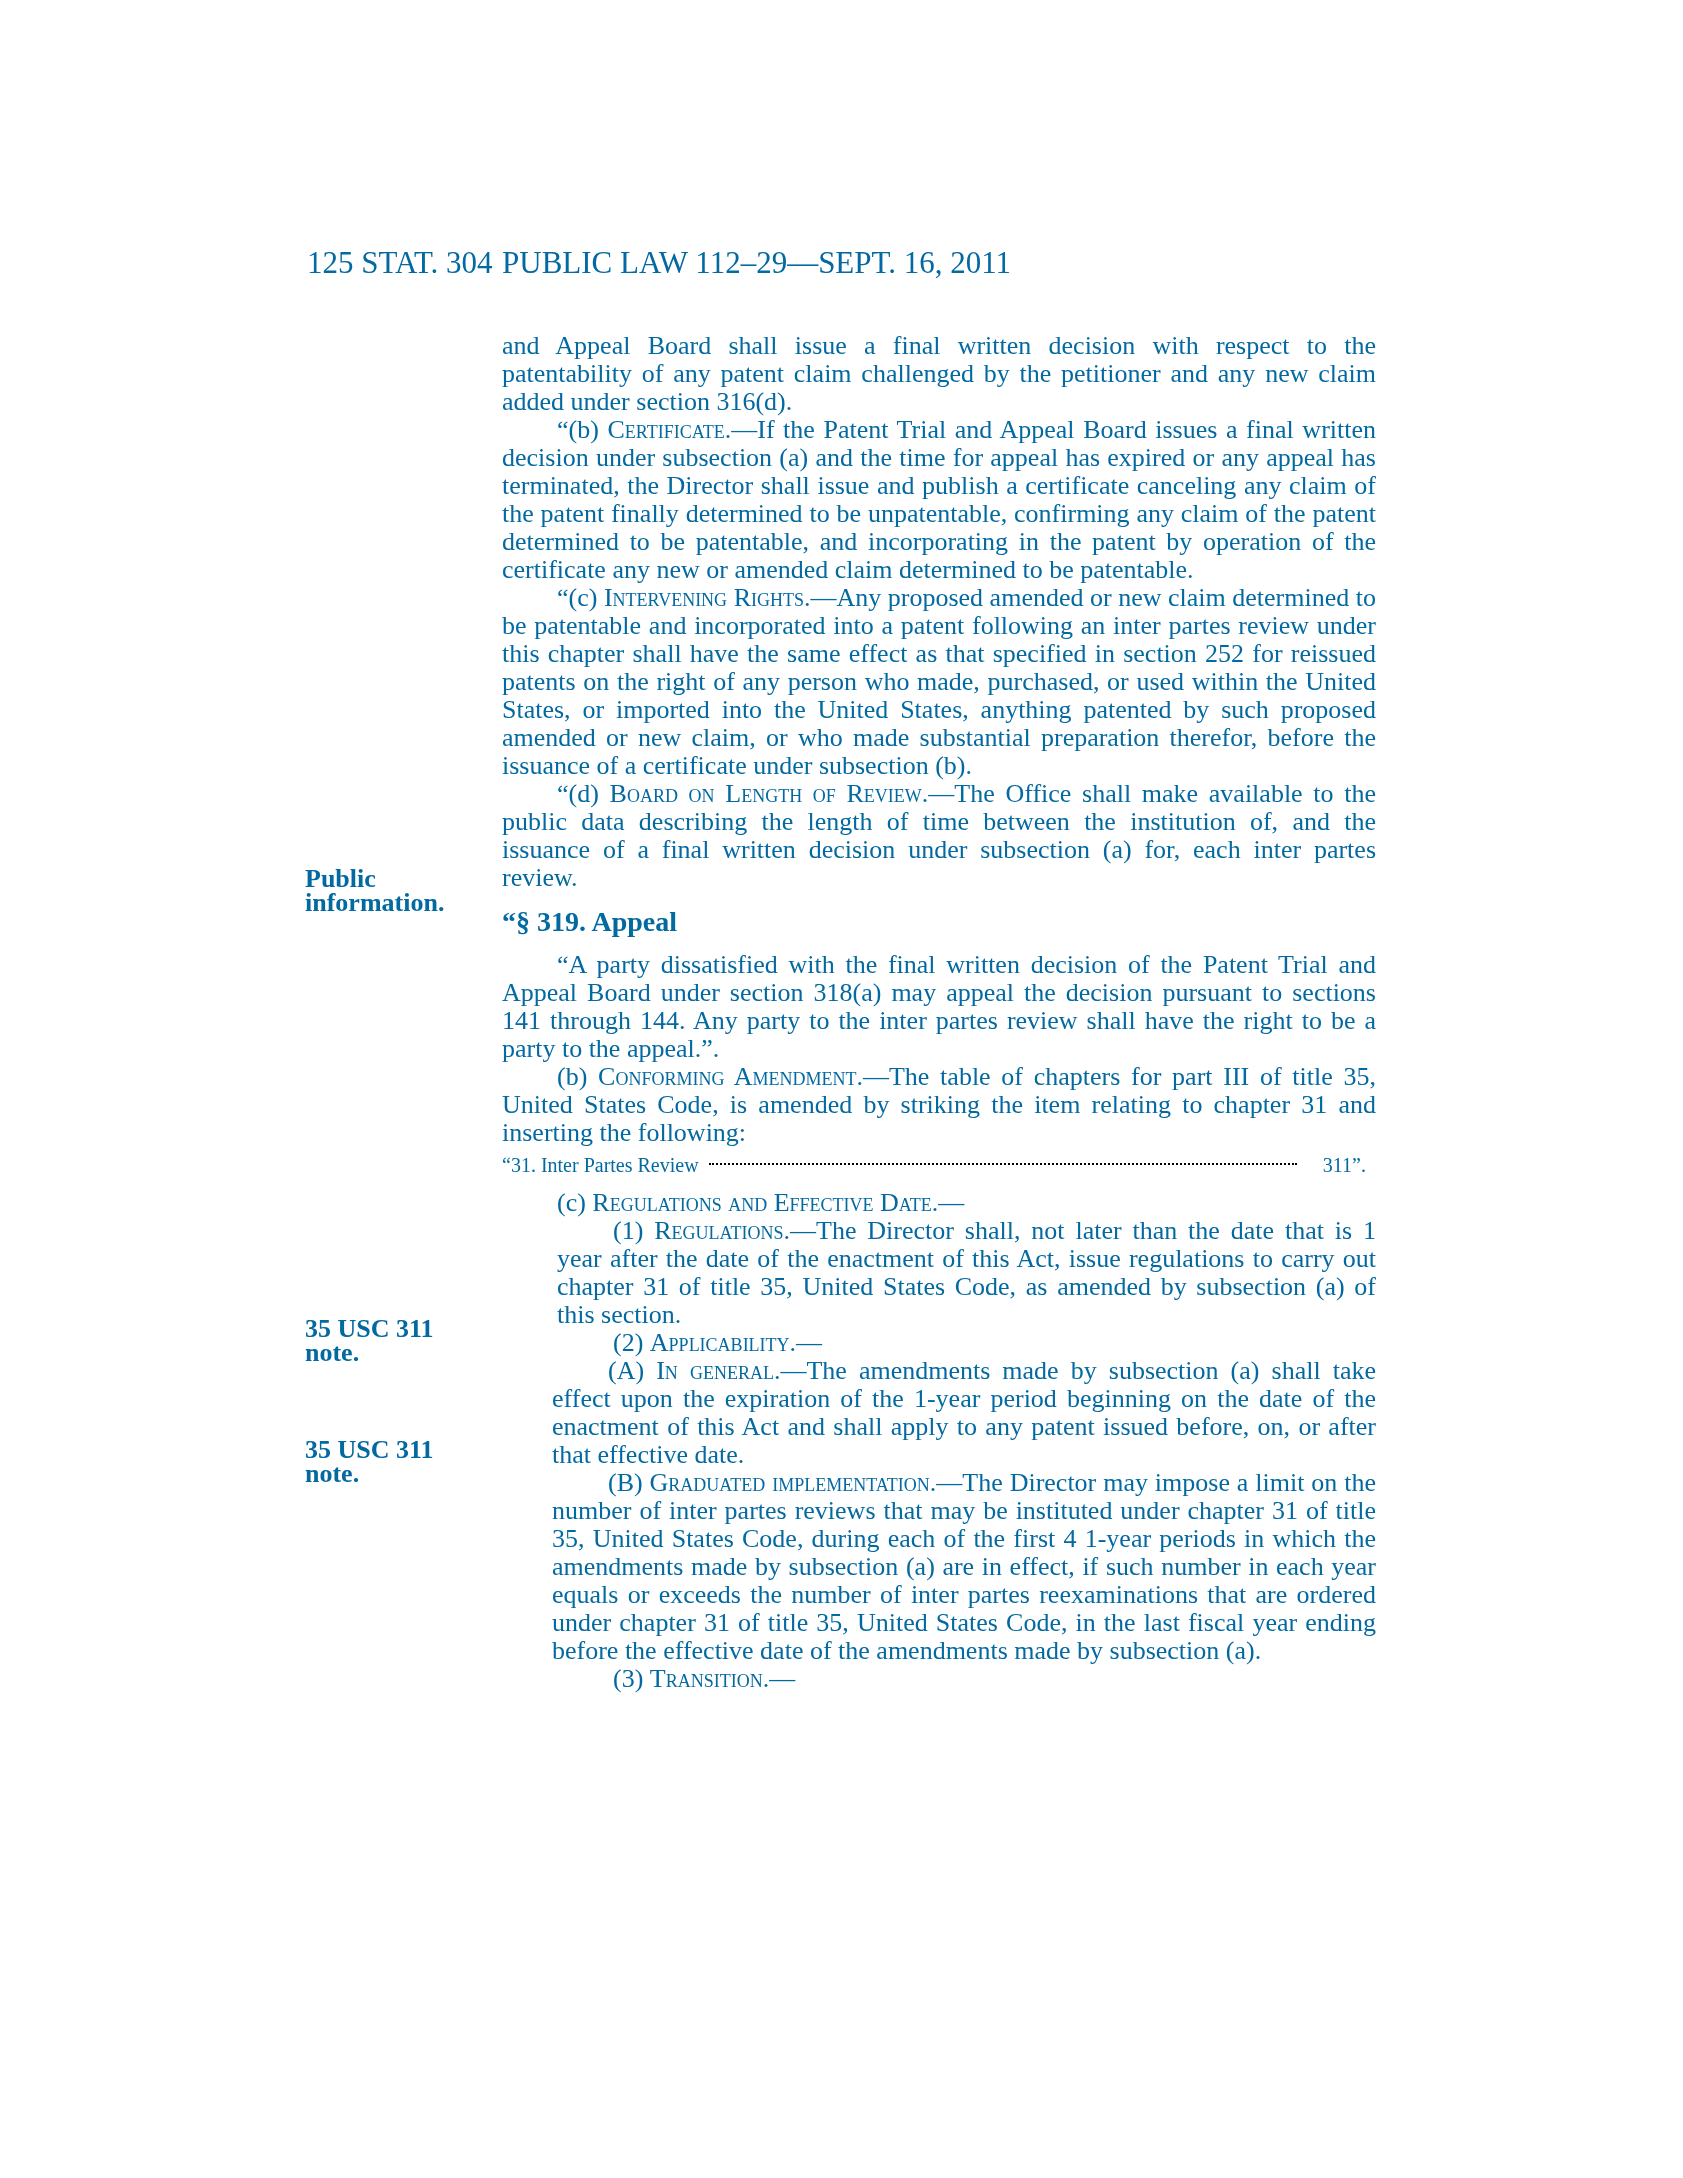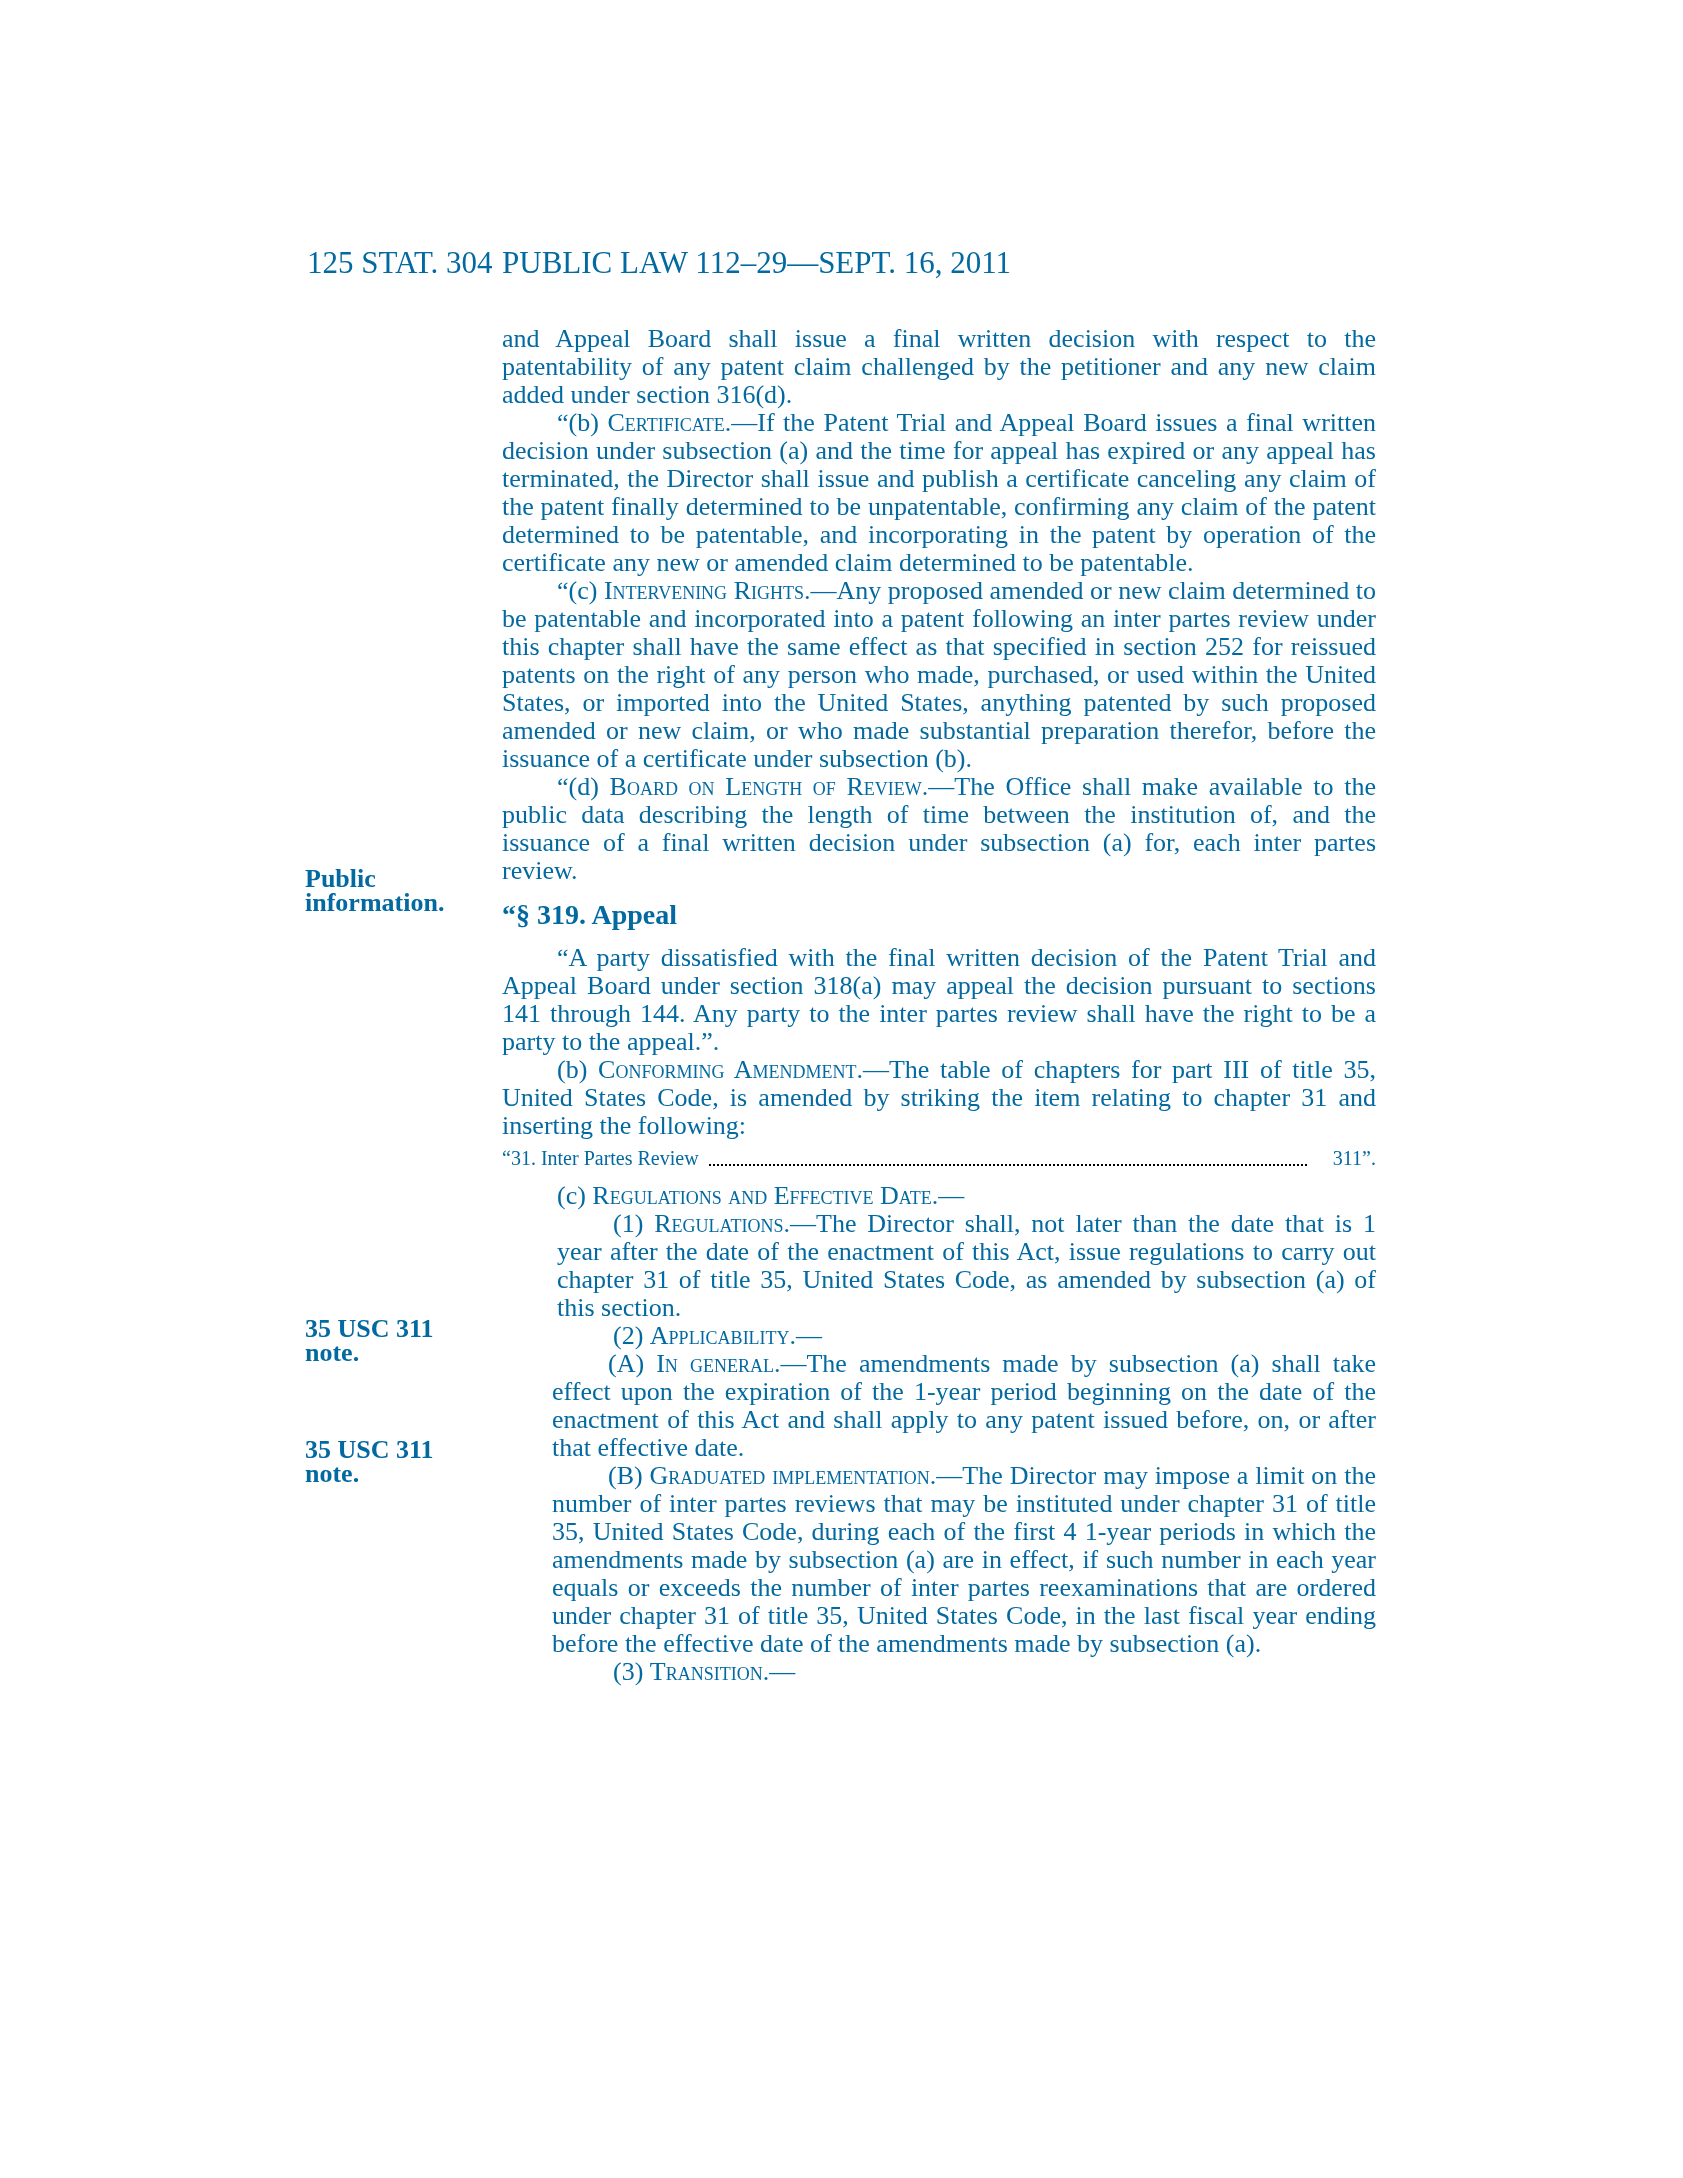--- a/index.html
+++ b/index.html
@@ -41,45 +41,45 @@
     text-align: left;
     font-weight: bold;
   }
   .note-public { top: 867px; }
   .note-usc1  { top: 1317px; }
   .note-usc2  { top: 1438px; }
   
   .doc {
     position: absolute;
     left: 502px;
-    top: 325px;
+    top: 332px;
     width: 874px;
     font-size: 26px;
     line-height: 28px;
     text-align: justify;
   }
   .doc p { margin: 0; text-indent: 55px; }
   .doc p.noindent { text-indent: 0; }
   .doc p.l1 { margin-left: 55px; text-indent: 56px; }
   .doc p.l2 { margin-left: 50px; text-indent: 56px; }
   .sc { font-variant: small-caps; }
   .section-heading {
     font-size: 28px;
     font-weight: bold;
     margin: 14px 0 13px 0 !important;
     text-indent: 0 !important;
     text-align: left;
     line-height: 32px;
   }
   .toc-row {
     display: flex;
-    align-items: flex-end;
+    align-items: center;
     font-size: 20px;
     line-height: 24px;
-    margin: 6px 0 12px 0;
+    margin: 6px 10px 12px 0;
     text-align: left;
   }
   .toc-label { white-space: nowrap; }
   .toc-leader {
     flex: 1 1 auto;
     border-bottom: 2px dotted #000;
     margin: 0 26px 4px 10px;
     height: 1px;
   }
   .toc-page { white-space: nowrap; }

